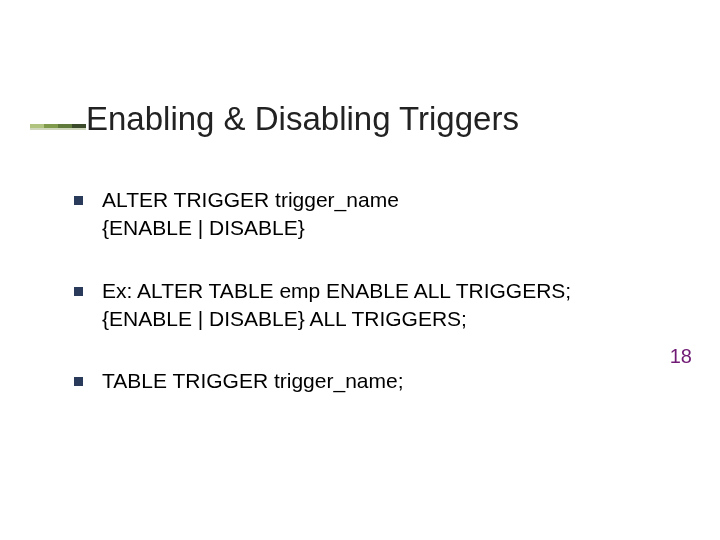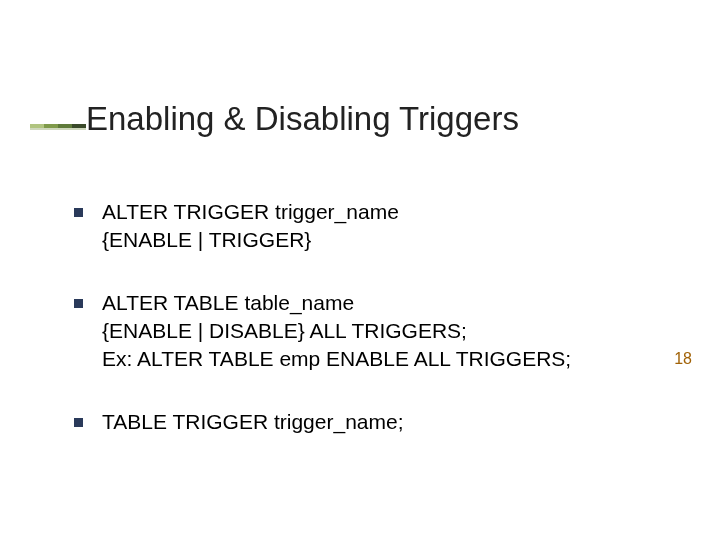--- a/index.html
+++ b/index.html
@@ -47,21 +47,21 @@
   h1.title {
     margin: 0 0 0 56px;
     font-size: 33px;
     font-weight: 400;
     color: #222;
     font-family: Verdana, Geneva, sans-serif;
     letter-spacing: 0px;
   }
   ul.body {
     position: absolute;
-    top: 198px;
+    top: 186px;
     left: 74px;
     right: 60px;
     margin: 0;
     padding: 0;
     list-style: none;
   }
   ul.body > li {
     position: relative;
     padding-left: 28px;
     margin-bottom: 34px;
@@ -76,45 +76,44 @@
     top: 10px;
     width: 9px;
     height: 9px;
     background: #2a3a5a;
   }
   .line { display: block; }
   .pagenum {
     position: absolute;
     right: 28px;
     bottom: 16px;
-    font-size: 16px;
+    font-size: 20px;
     font-family: Arial, sans-serif;
-    color: #a16207;
+    color: #701a75;
   }
 </style>
 </head>
 <body>
 
 <div class="slide">
 
   <div class="title-wrap">
     <div class="title-rule"></div>
     <div class="title-rule2"></div>
     <h1 class="title">Enabling &amp; Disabling Triggers</h1>
   </div>
 
   <ul class="body">
     <li>
       <span class="line">ALTER TRIGGER trigger_name</span>
-      <span class="line">{ENABLE | TRIGGER}</span>
+      <span class="line">{ENABLE | DISABLE}</span>
     </li>
     <li>
-      <span class="line">ALTER TABLE table_name</span>
+      <span class="line">Ex: ALTER TABLE emp ENABLE ALL TRIGGERS;</span>
       <span class="line">{ENABLE | DISABLE} ALL TRIGGERS;</span>
-      <span class="line">Ex: ALTER TABLE emp ENABLE ALL TRIGGERS;</span>
     </li>
     <li>
       <span class="line">TABLE TRIGGER trigger_name;</span>
     </li>
   </ul>
 
   <div class="pagenum">18</div>
 
 </div>
 

